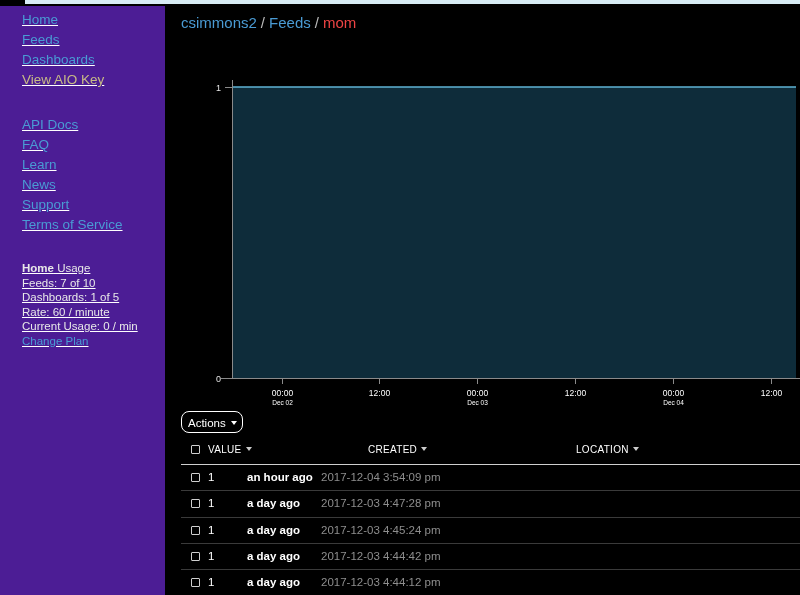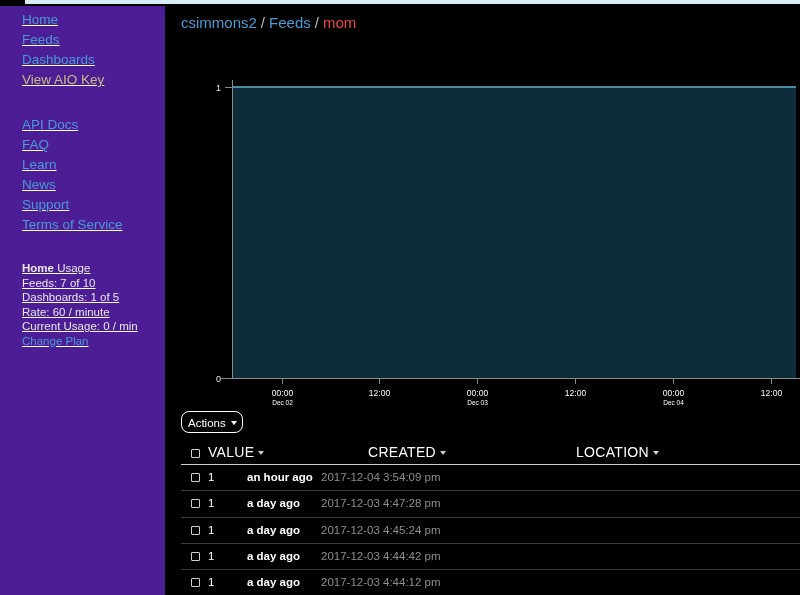--- a/index.html
+++ b/index.html
@@ -129,21 +129,21 @@
     font-size: 11.5px;
   }
   .thead {
     position: relative;
     height: 24px;
     border-bottom: 1px solid #cfcfcf;
   }
   .th {
     position: absolute;
     top: 4px;
-    font-size: 14px;
+    font-size: 10px;
     letter-spacing: 0.3px;
     color: #ffffff;
     white-space: nowrap;
   }
   .th .caret {
     display: inline-block;
     margin-left: 4px;
     border-left: 3.5px solid transparent;
     border-right: 3.5px solid transparent;
     border-top: 4px solid #cccccc;

